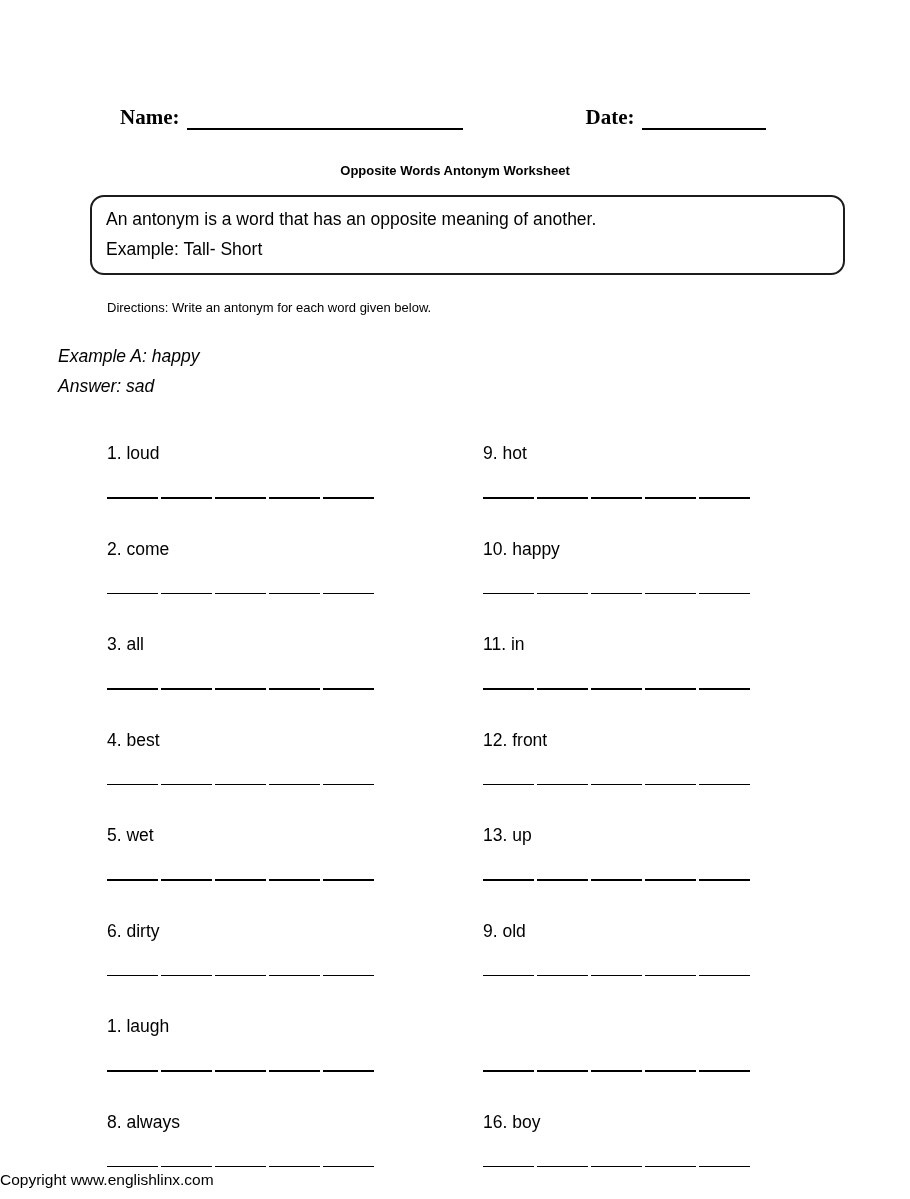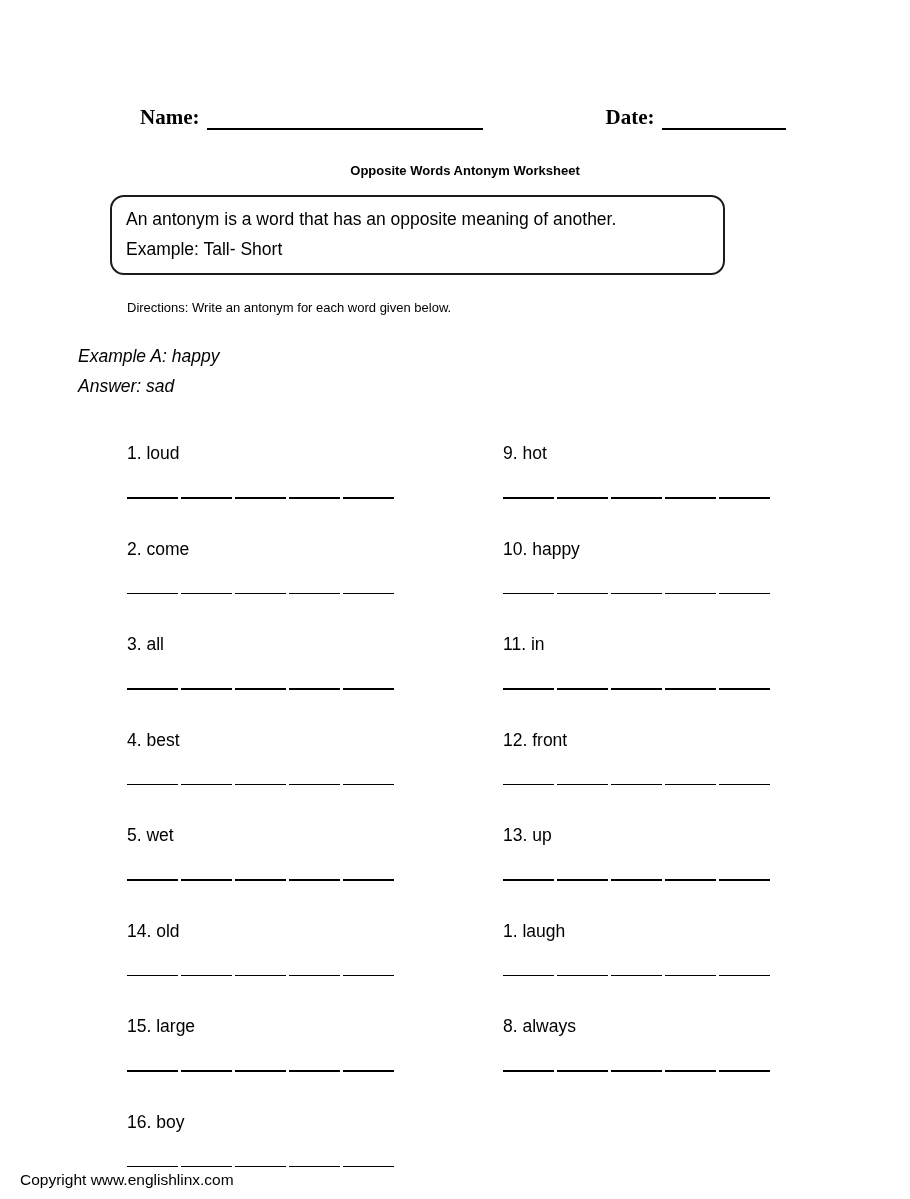--- a/index.html
+++ b/index.html
@@ -5,21 +5,21 @@
   * { box-sizing: border-box; margin: 0; padding: 0; }
   html, body { background: #ffffff; }
   body {
     width: 910px;
     height: 1199px;
     position: relative;
     color: #000;
     font-family: "Liberation Sans", sans-serif;
     overflow: hidden;
   }
-  .page { width: 910px; height: 1199px; position: relative; padding-left: 20px; }
+  .page { width: 910px; height: 1199px; position: relative; }
 
   
   .header-row {
     display: flex;
     align-items: flex-end;
     padding-left: 120px;
     padding-top: 104px;
     font-family: "Liberation Serif", serif;
     font-weight: bold;
     font-size: 21px;
@@ -37,21 +37,21 @@
   
   .title {
     text-align: center;
     font-weight: bold;
     font-size: 13px;
     margin-top: 33px;
   }
 
   
   .def-box {
-    width: 615px;
+    width: 755px;
     margin: 17px 0 0 90px;
     border: 2px solid #1c1c1c;
     border-radius: 14px;
     padding: 7px 14px 9px 14px;
     font-size: 17.5px;
     line-height: 30px;
   }
 
   
   .directions {
@@ -163,30 +163,33 @@
     <div class="item">
       <div class="item-word">5. wet</div>
       <div class="item-blank"></div>
     </div>
     <div class="item">
       <div class="item-word">13. up</div>
       <div class="item-blank"></div>
     </div>
 
     <div class="item">
-      <div class="item-word">14. old</div>
+      <div class="item-word">6. dirty</div>
+      <div class="item-blank"></div>
+    </div>
+    <div class="item">
+      <div class="item-word">9. old</div>
       <div class="item-blank"></div>
     </div>
 
     <div class="item">
       <div class="item-word">1. laugh</div>
       <div class="item-blank"></div>
     </div>
     <div class="item">
-      <div class="item-word">15. large</div>
       <div class="item-blank"></div>
     </div>
 
     <div class="item">
       <div class="item-word">8. always</div>
       <div class="item-blank"></div>
     </div>
     <div class="item">
       <div class="item-word">16. boy</div>
       <div class="item-blank"></div>

